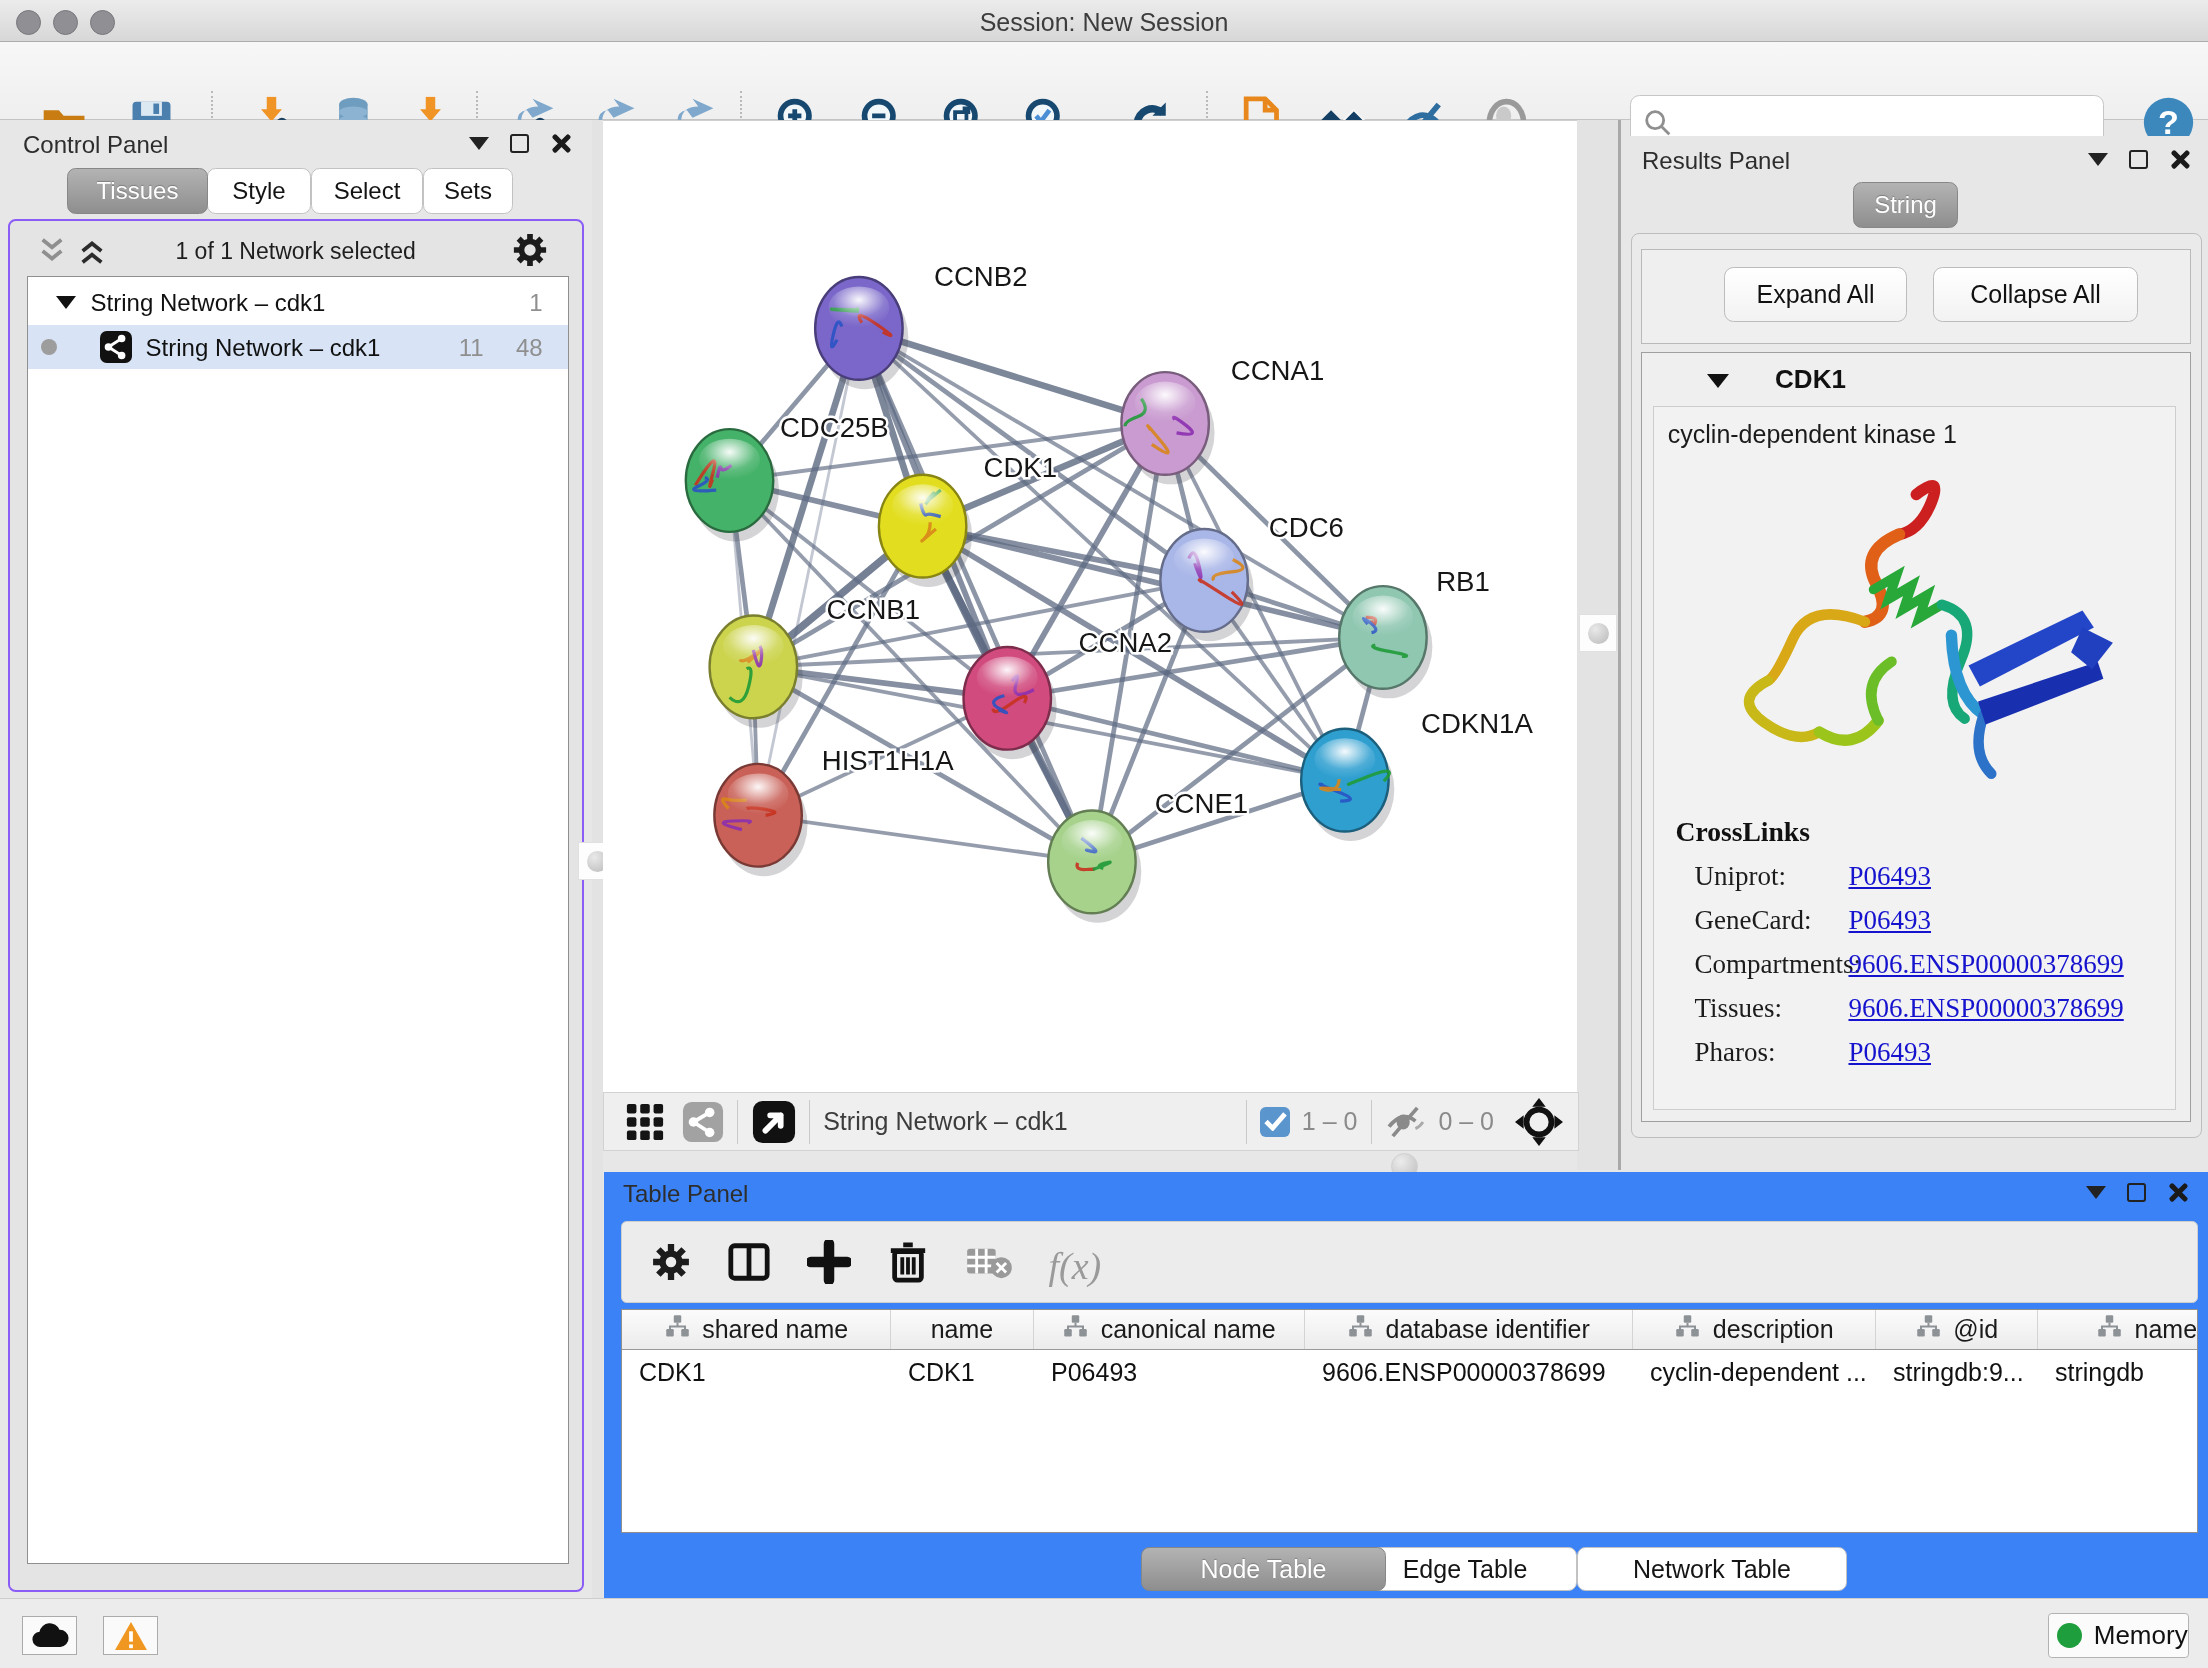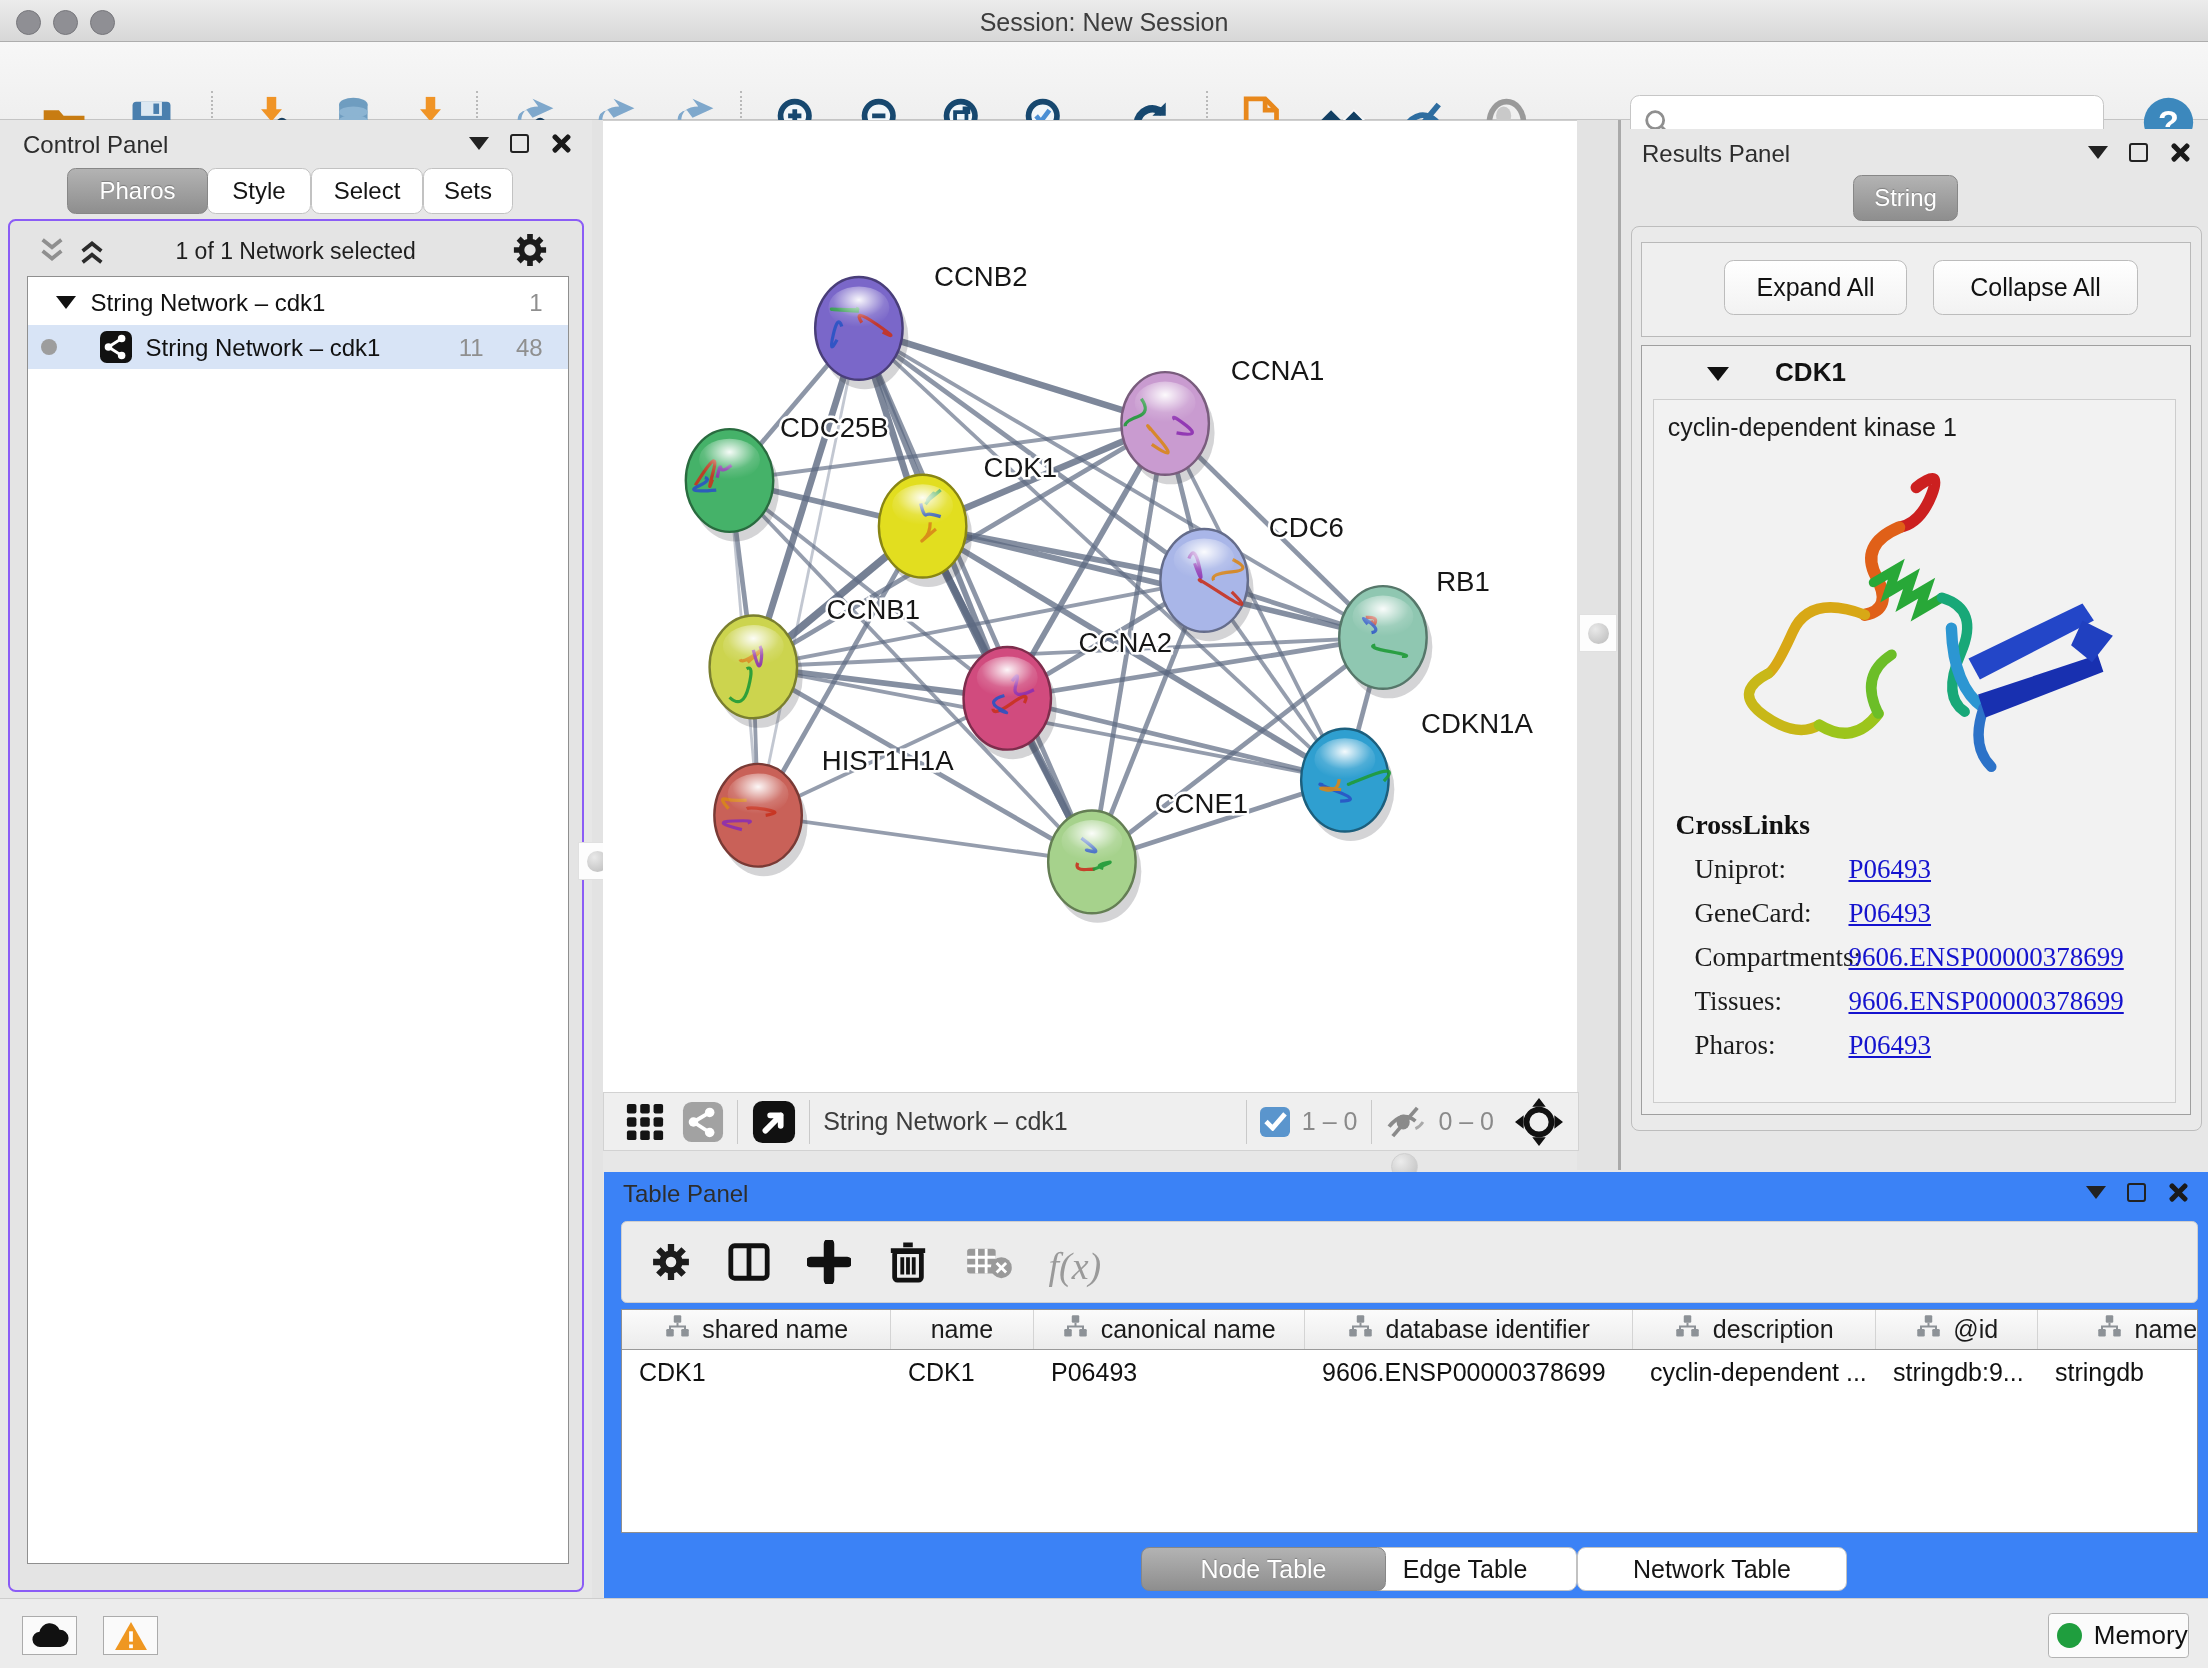--- a/index.html
+++ b/index.html
@@ -81,21 +81,21 @@
     background:#efefef; border:1px solid #d2d2d2; display:flex; align-items:center; }
   .cs-sep { width:1px; height:44px; background:#c9c9c9; margin:0 13.3px; }
   .cs-text { font-size:25px; color:#3c3c3c; }
   .cs-gray { font-size:25px; color:#8a8a8a; }
   .cs-check { width:30px; height:30px; background:#5a95cd; border-radius:5.7px; margin-right:11.4px; position:relative; }
   .cs-check svg { position:absolute; left:3.8px; top:5.7px; }
   .splitter-dot { position:absolute; left:1391px; top:1153px; width:27px; height:27px; border-radius:50%;
     background:radial-gradient(circle at 35% 30%, #ececec, #bdbdbd); border:1px solid #cfcfcf; }
 
   
-  .results-panel { position:absolute; left:1623px; top:129px; width:586px; height:1050px; background:#e7e7e7; }
+  .results-panel { position:absolute; left:1623px; top:136px; width:586px; height:1050px; background:#e7e7e7; }
   .rp-title { position:absolute; left:19px; top:11.4px; }
   .rp-icons { right:19px; top:13.3px; }
   .rp-box { position:absolute; left:7.6px; top:97px; width:571px; height:905px;
     background:#eaeaea; border:1px solid #bdbdbd; border-radius:8px; }
   .rp-tab { left:230px; top:46px; width:105px; z-index:3; }
   .rp-buttons { position:absolute; left:9.5px; top:15px; width:550px; height:95px;
     background:#efefef; border:1px solid #b9b9b9; }
   .rp-btn { position:absolute; top:17px; height:55px; background:linear-gradient(#ffffff,#f2f2f2);
     border:1px solid #bcbcbc; border-radius:9.5px; font-size:25px; color:#111; text-align:center; line-height:53px; }
   .rp-results { position:absolute; left:9.5px; top:118px; width:550px; height:770px;
@@ -331,21 +331,21 @@
     </div>
   </div>
 
   <div class="control-panel">
     <div class="panel-title cp-title">Control Panel</div>
     <div class="ph-icons cp-icons">
       <div class="ph-arrow"></div>
       <div class="ph-square"></div>
       <div class="ph-x"></div>
     </div>
-    <div class="tab active" style="left:67px; top:48px; width:141px;">Pharos</div>
+    <div class="tab active" style="left:67px; top:48px; width:141px;">Tissues</div>
     <div class="tab" style="left:207px; top:48px; width:104px;">Style</div>
     <div class="tab" style="left:311px; top:48px; width:112px;">Select</div>
     <div class="tab" style="left:423px; top:48px; width:90px;">Sets</div>
     <div class="cp-sub">
       <div class="cp-row">
         <svg class="chev" style="left:25px" width="34" height="30" viewBox="0 0 36 32">
             <path d="M8 4l10 8 10-8M8 16l10 8 10-8" stroke="#8f8f8f" stroke-width="4" fill="none"></path>
           </svg>
         <svg class="chev" style="left:65px" width="34" height="30" viewBox="0 0 36 32">
             <path d="M8 28l10-8 10 8M8 16l10-8 10 8" stroke="#2b2b2b" stroke-width="4" fill="none"></path>

